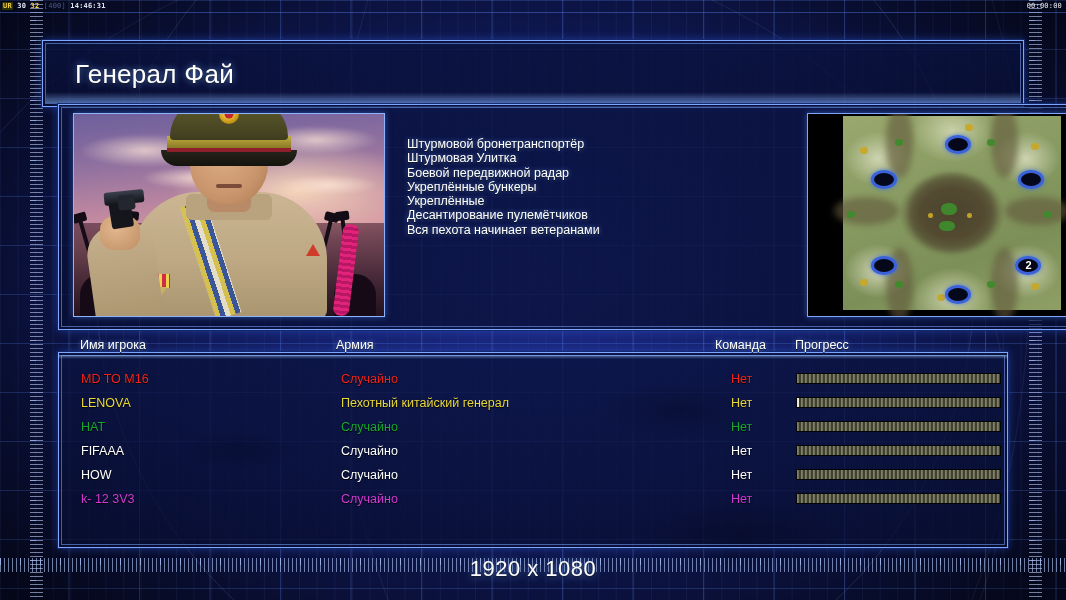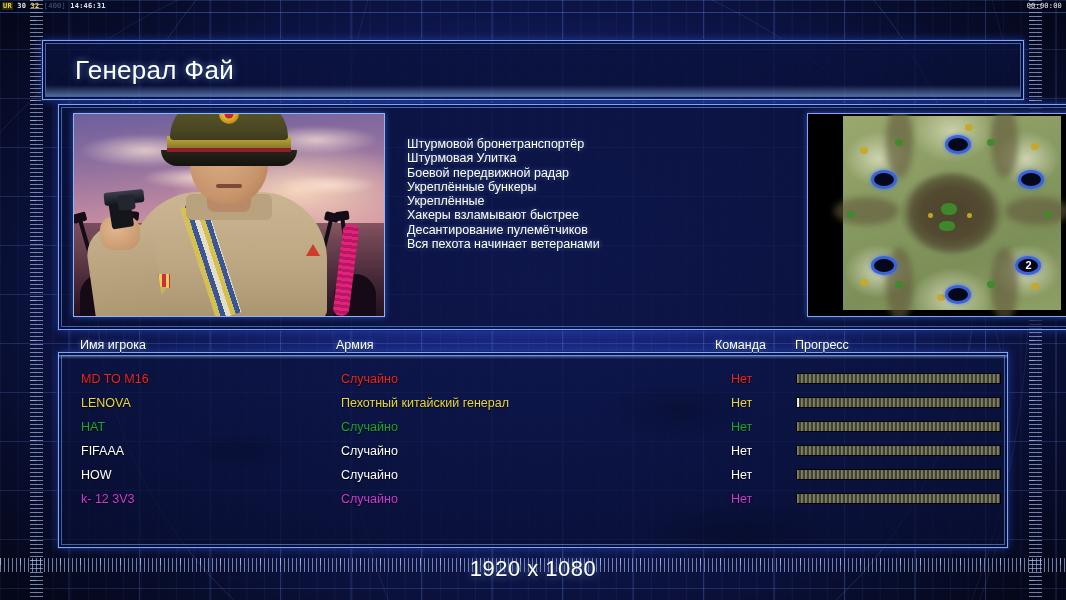--- a/index.html
+++ b/index.html
@@ -102,21 +102,21 @@
     box-shadow:0 0 0 1px rgba(20,40,110,.9), 0 0 9px rgba(60,110,255,.42);
     background:linear-gradient(180deg, rgba(10,18,62,.80) 0%, rgba(8,14,50,.72) 100%);
   }
   .panel::before{
     content:""; position:absolute; inset:2px;
     border:1px solid rgba(120,165,255,.55);
     pointer-events:none;
   }
 
   
-  #title-panel { left:42px; top:40px; width:982px; height:60px; }
+  #title-panel { left:42px; top:40px; width:982px; height:67px; }
   #page-title {
     position:absolute; left:32px; top:50%; transform:translateY(-50%);
     font-size:26px; color:#ffffff; letter-spacing:.3px;
     text-shadow:0 0 7px rgba(120,170,255,.75), 0 1px 2px #000;
     white-space:nowrap;
   }
   #title-panel .sheen{
     position:absolute; left:3px; right:3px; bottom:3px; height:11px;
     background:linear-gradient(180deg, rgba(120,170,255,0), rgba(150,195,255,.50));
   }
@@ -443,21 +443,20 @@
       <div class="pistol-cyl"></div>
     </div>
   </div>
 
   <div id="abilities">
     <div class="ability-line">Штурмовой бронетранспортёр</div>
     <div class="ability-line">Штурмовая Улитка</div>
     <div class="ability-line">Боевой передвижной радар</div>
     <div class="ability-line">Укреплённые бункеры</div>
     <div class="ability-line">Укреплённые</div>
-    <div class="ability-line">Хакеры взламывают быстрее</div>
     <div class="ability-line">Десантирование пулемётчиков</div>
     <div class="ability-line">Вся пехота начинает ветеранами</div>
   </div>
 
   <div class="map-frame">
     <div class="map-art">
       <div class="map-inner">
         <div class="map-lane" style="left:30%;top:30%;width:40%;height:40%;background:rgba(74,66,44,.55);"></div>
         <div class="map-lane" style="left:20%;top:-6%;width:12%;height:38%;"></div>
         <div class="map-lane" style="left:68%;top:-6%;width:12%;height:38%;"></div>

